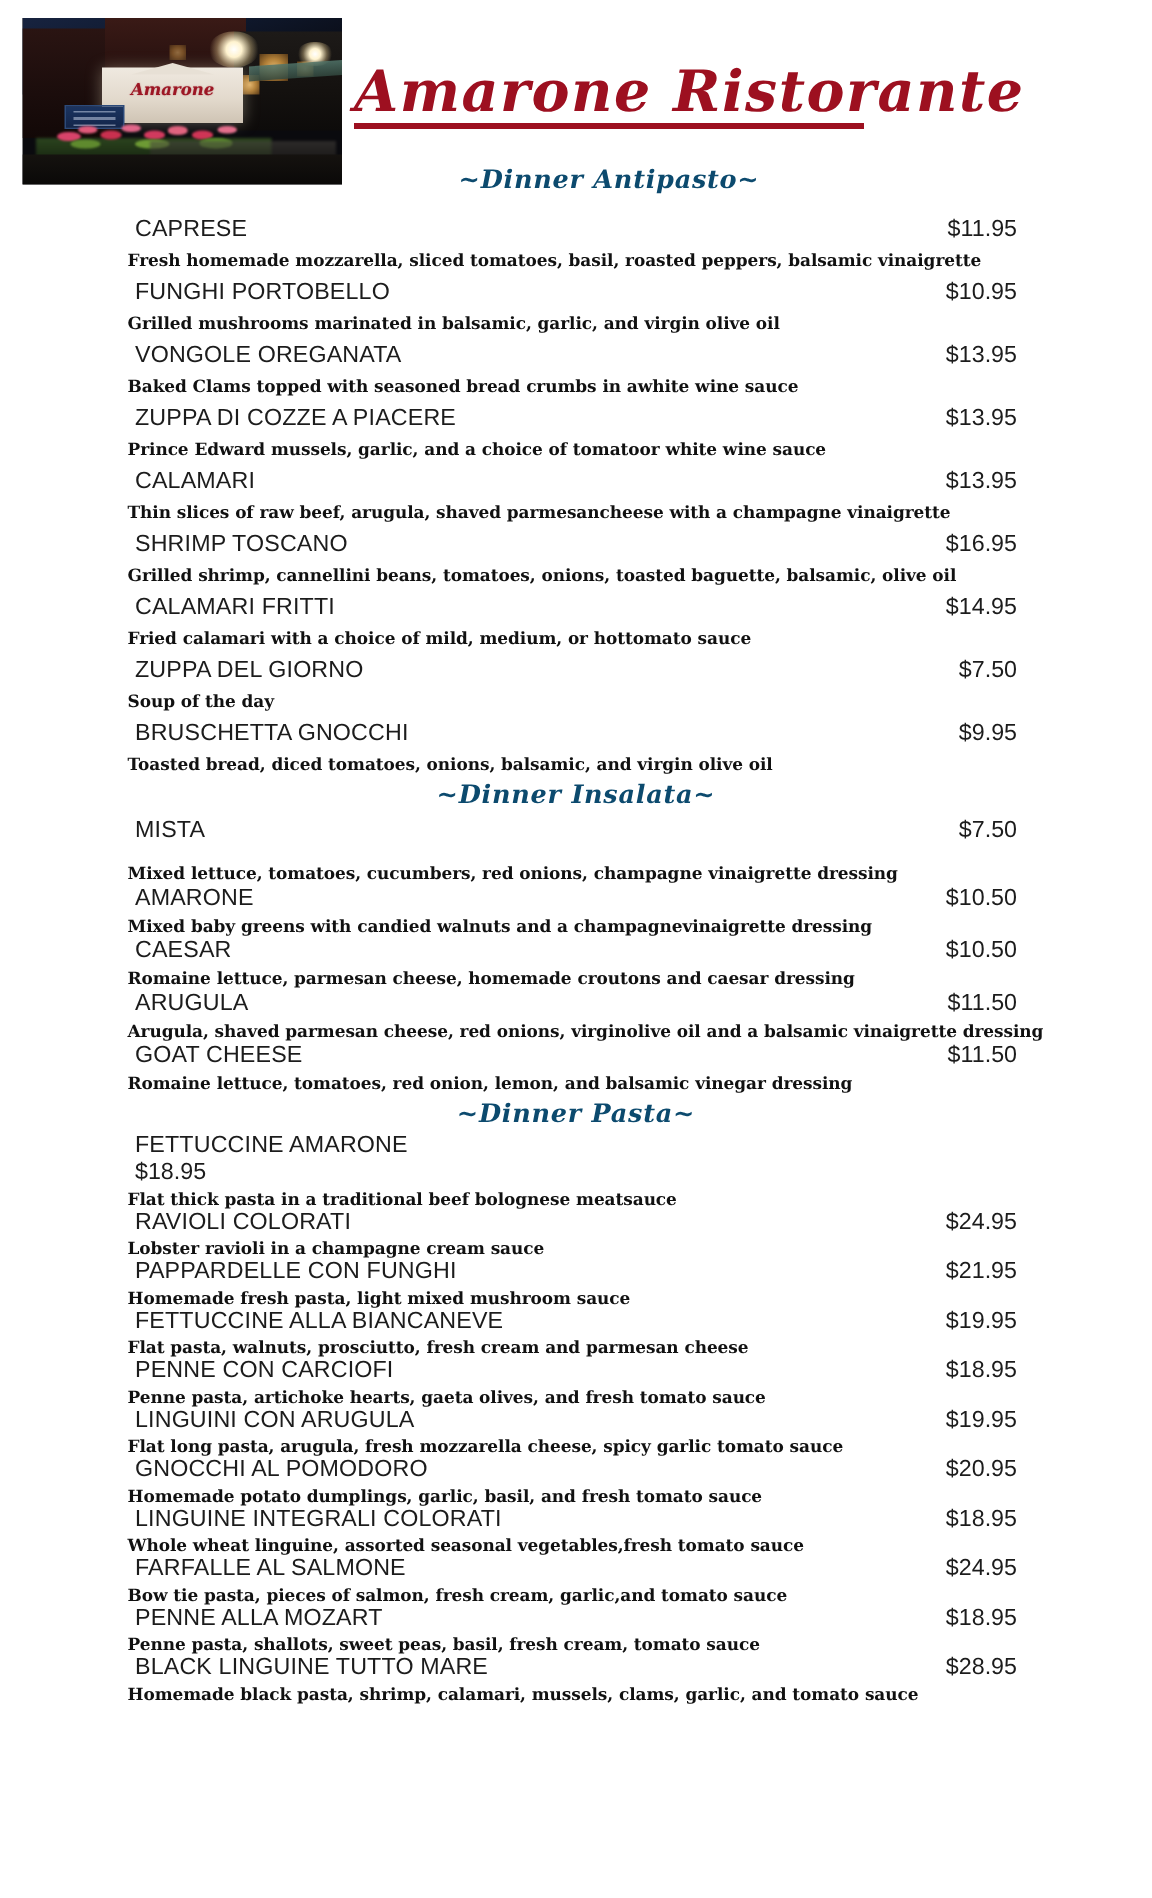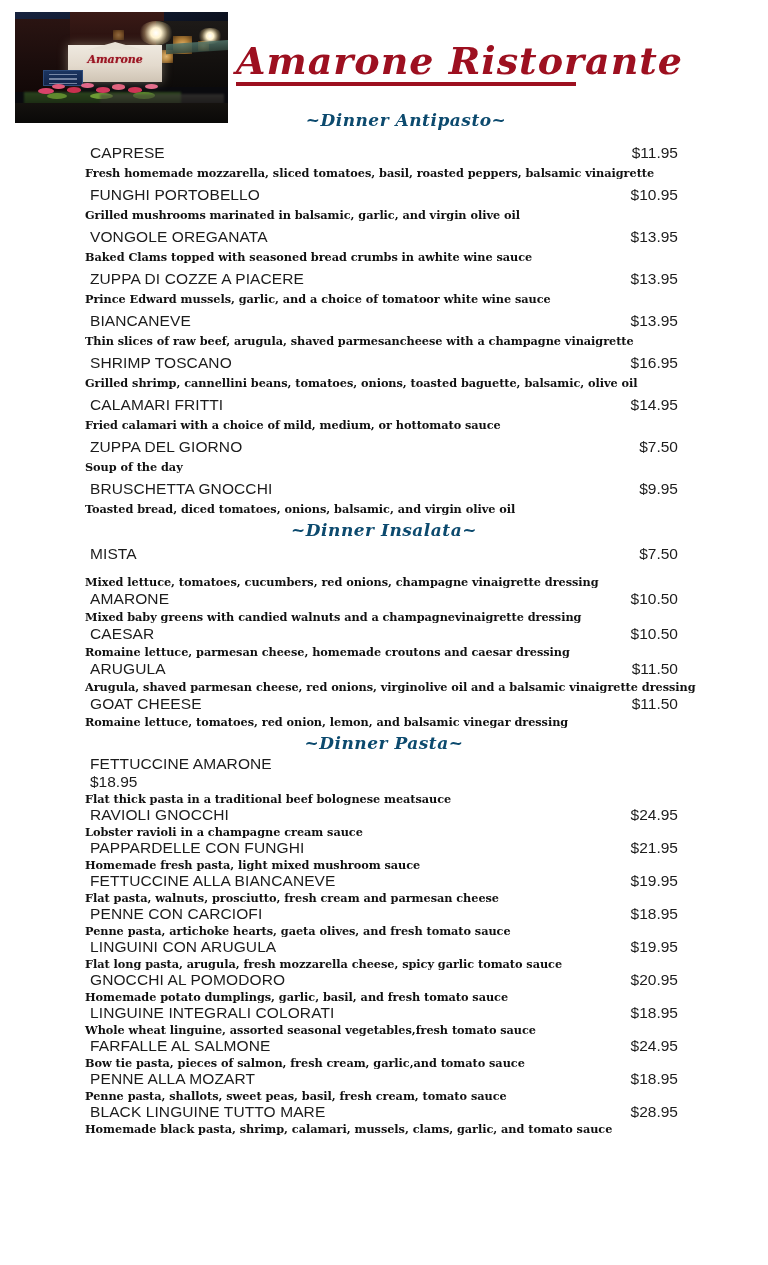--- a/index.html
+++ b/index.html
@@ -287,21 +287,21 @@
     </div>
     <div class="entry">
       <div class="item-row">
         <span class="item-name">ZUPPA DI COZZE A PIACERE</span>
         <span class="item-price">$13.95</span>
       </div>
       <div class="item-desc">Prince Edward mussels, garlic, and a choice of tomatoor white wine sauce</div>
     </div>
     <div class="entry">
       <div class="item-row">
-        <span class="item-name">BIANCANEVE</span>
+        <span class="item-name">CALAMARI</span>
         <span class="item-price">$13.95</span>
       </div>
       <div class="item-desc">Thin slices of raw beef, arugula, shaved parmesancheese with a champagne vinaigrette</div>
     </div>
     <div class="entry">
       <div class="item-row">
         <span class="item-name">SHRIMP TOSCANO</span>
         <span class="item-price">$16.95</span>
       </div>
       <div class="item-desc">Grilled shrimp, cannellini beans, tomatoes, onions, toasted baguette, balsamic, olive oil</div>
@@ -372,21 +372,21 @@
   <div class="section sec-pasta">
     <div class="entry">
       <div class="item-row">
         <span class="item-name">FETTUCCINE AMARONE</span>
         <span class="item-price">$18.95</span>
       </div>
       <div class="item-desc">Flat thick pasta in a traditional beef bolognese meatsauce</div>
     </div>
     <div class="entry">
       <div class="item-row">
-        <span class="item-name">RAVIOLI GNOCCHI</span>
+        <span class="item-name">RAVIOLI COLORATI</span>
         <span class="item-price">$24.95</span>
       </div>
       <div class="item-desc">Lobster ravioli in a champagne cream sauce</div>
     </div>
     <div class="entry">
       <div class="item-row">
         <span class="item-name">PAPPARDELLE CON FUNGHI</span>
         <span class="item-price">$21.95</span>
       </div>
       <div class="item-desc">Homemade fresh pasta, light mixed mushroom sauce</div>

